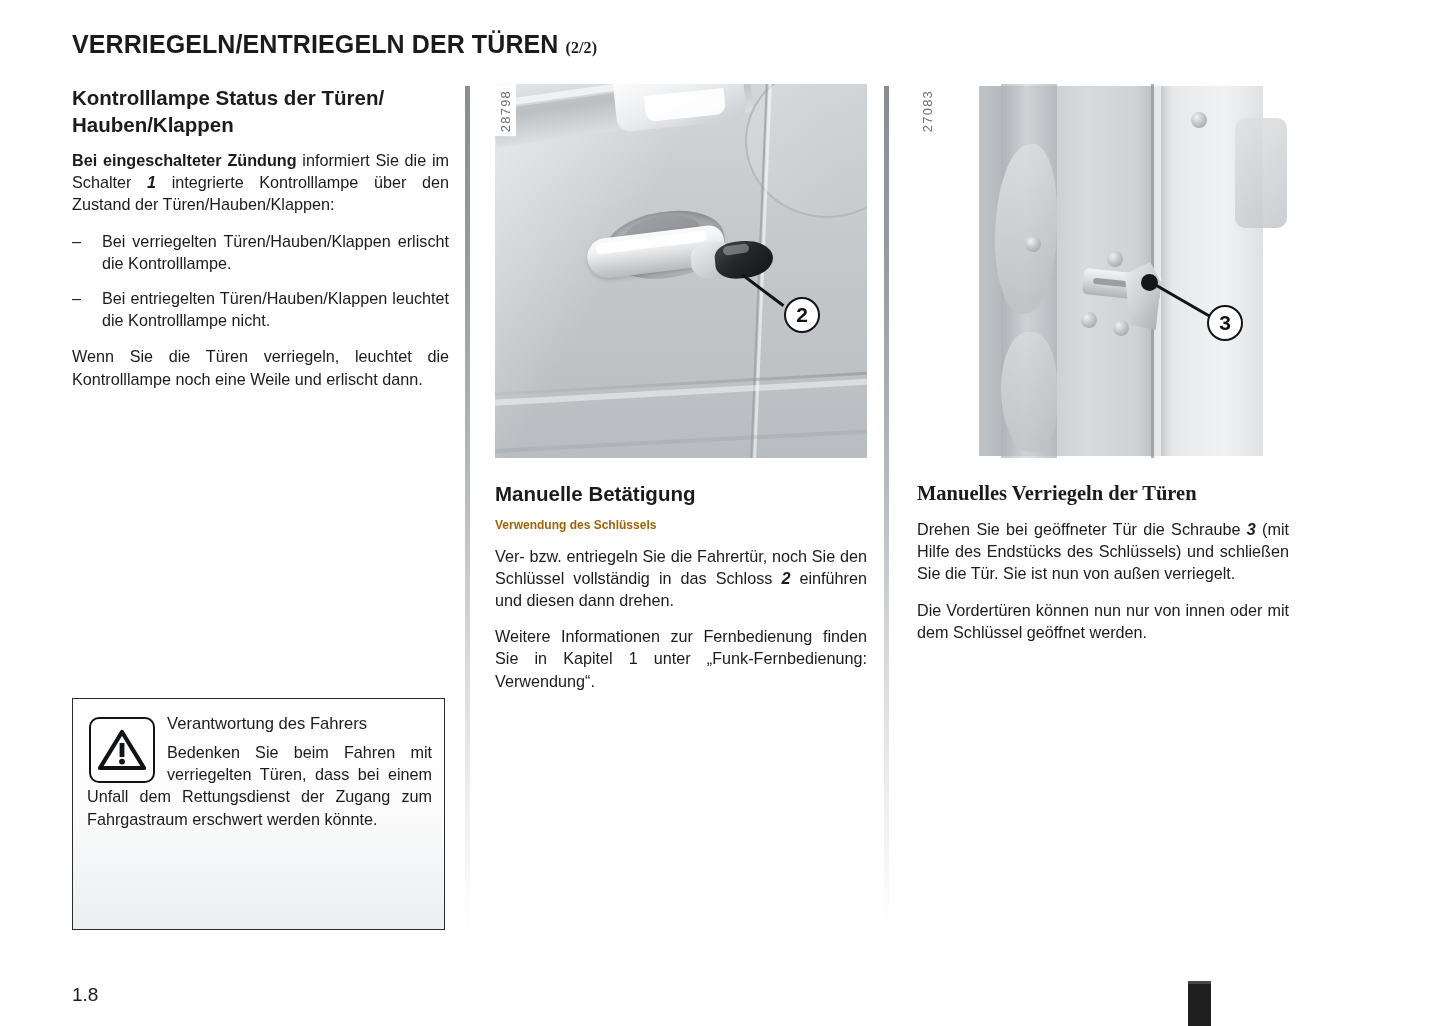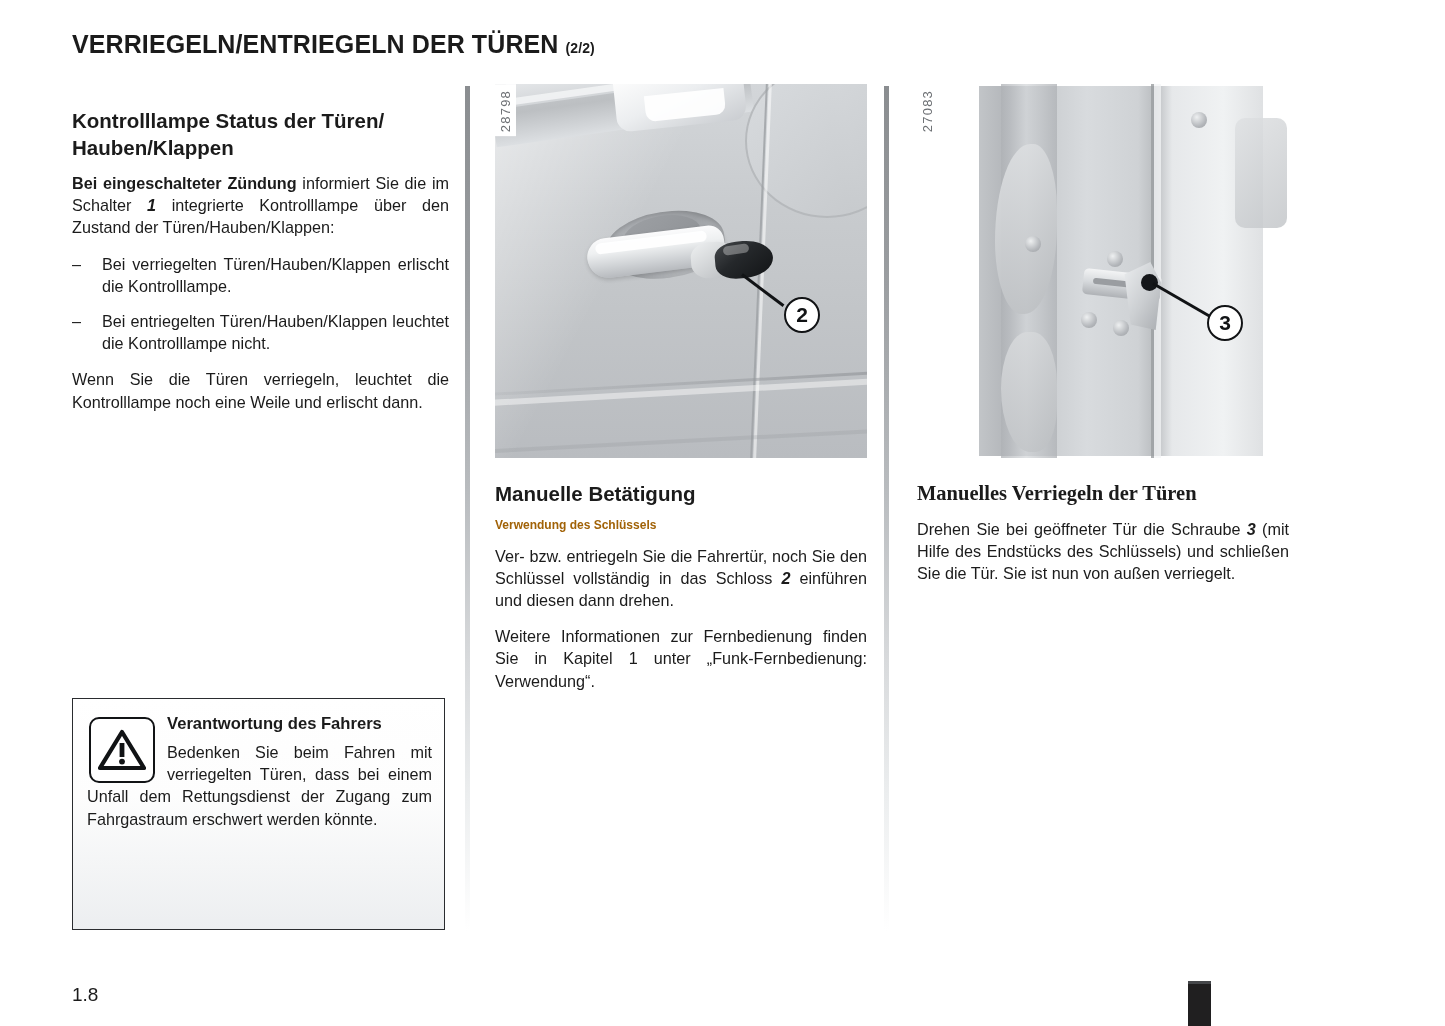--- a/index.html
+++ b/index.html
@@ -21,40 +21,41 @@
     position: absolute;
     left: 72px;
     top: 30px;
     font-size: 25px;
     font-weight: bold;
     letter-spacing: 0.1px;
     color: #1b1b1b;
     white-space: nowrap;
   }
   .page-title .frac {
-    font-size: 14px;
+    font-size: 16px;
     font-weight: bold;
+    font-family: Liberation Serif, serif;
   }
 
   
   .col-divider {
     position: absolute;
     top: 86px;
     width: 5px;
     height: 845px;
     background: linear-gradient(to bottom,
                 #8a8d90 0%, #9a9da0 22%, #b9bcbf 48%,
                 #d8dadc 68%, #eceeef 84%, #ffffff 100%);
   }
   .col-divider.d1 { left: 465px; }
   .col-divider.d2 { left: 884px; }
 
   
   .col { position: absolute; }
-  .col-left   { left: 72px;  top: 84px;  width: 377px; margin-top: 23px; }
+  .col-left   { left: 72px;  top: 84px;  width: 377px; }
   .col-mid    { left: 495px; top: 84px;  width: 372px; }
   .col-right  { left: 917px; top: 84px;  width: 372px; }
 
   
   h2.sec-head {
     margin: 0 0 11px 0;
     font-size: 20.5px;
     font-weight: bold;
     line-height: 1.32;
     color: #1b1b1b;
@@ -421,21 +422,21 @@
     box-sizing: border-box;
     margin: 4px 12px 2px 2px;
     display: flex;
     align-items: center;
     justify-content: center;
     background: #ffffff;
   }
   .warn-title {
     margin: 0 0 6px 0;
     font-size: 16.6px;
-    font-weight: bold;
+    font-weight: normal;
     line-height: 1.3;
     color: #1b1b1b;
   }
   .warn-text {
     margin: 0;
     font-size: 16.2px;
     line-height: 1.38;
     text-align: justify;
     color: #1b1b1b;
   }
@@ -573,17 +574,18 @@
     <div class="callout" style="left:290px; top:221px;">3</div>
     <div class="fig-ref">27083</div>
   </div>
 
   <h2 class="sec-head" style="margin-top:22px;font-family:Liberation Serif, serif;">Manuelles Verriegeln der Türen</h2>
 
   <p class="body">
     <span>Drehen Sie bei geöffneter Tür die Schraube </span><span class="bi">3</span><span> (mit Hilfe des Endstücks des Schlüssels) und schließen Sie die Tür. Sie ist nun von außen verriegelt.</span>
   </p>
 
+  <p class="body">Die Vordertüren können nun nur von innen oder mit dem Schlüssel geöffnet werden.</p>
 </div>
 
 <div class="page-number">1.8</div>
 <div class="edge-tab"></div>
 <div class="edge-tab-cap"></div>
 
 </body></html>

